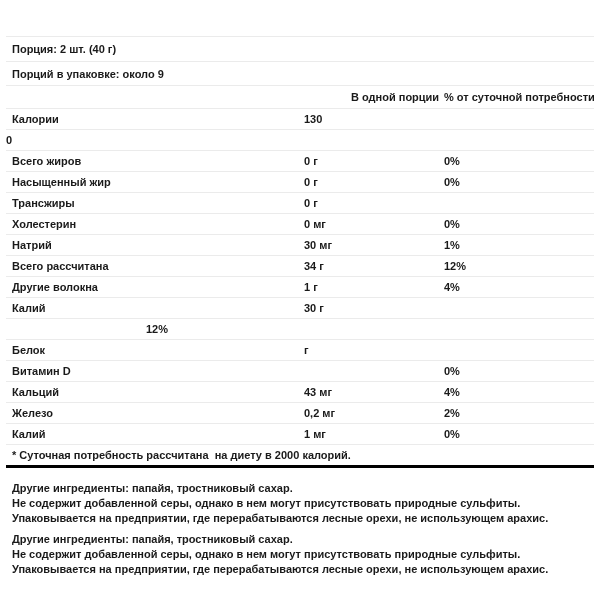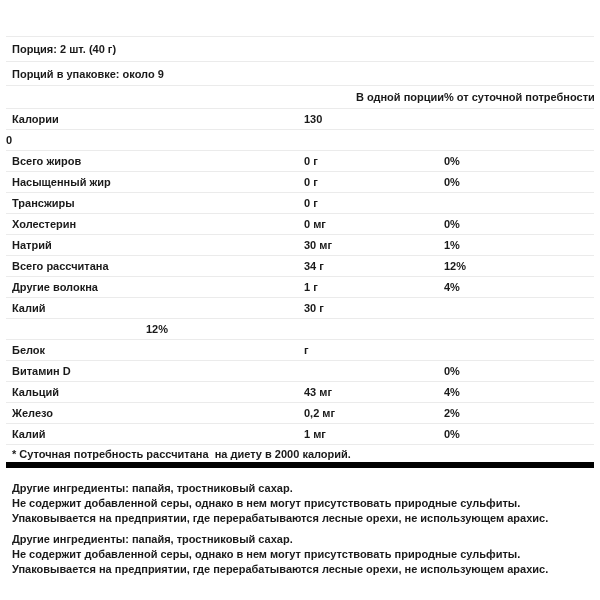--- a/index.html
+++ b/index.html
@@ -27,41 +27,40 @@
   }
   .info-row:first-of-type { height: 25px; }
 
   .header-row {
     border-top: 1px solid #ebebeb;
     height: 23px;
     display: flex;
     align-items: center;
     font-size: 11px;
     font-weight: 700;
-    text-align: right;
   }
 
   .row {
     height: 21px;
     display: flex;
     align-items: center;
     border-top: 1px solid #ebebeb;
     font-size: 11px;
     font-weight: 700;
     gap: 47px;
   }
 
   .cell { overflow: hidden; white-space: nowrap; }
   .cell-label { flex: 1; padding-left: 6px; }
   .cell-amount { width: 93px; flex: none; }
   .cell-dv { width: 150px; flex: none; }
 
   .footnote-row {
     border-top: 1px solid #ebebeb;
-    border-bottom: 6px solid #000000;
+    border-bottom: 3px solid #000000;
     height: 24px;
     display: flex;
     align-items: center;
     font-size: 11px;
     font-weight: 700;
     padding-left: 6px;
   }
   .footnote-row span { white-space: pre-wrap; }
 
   .ingredients {

